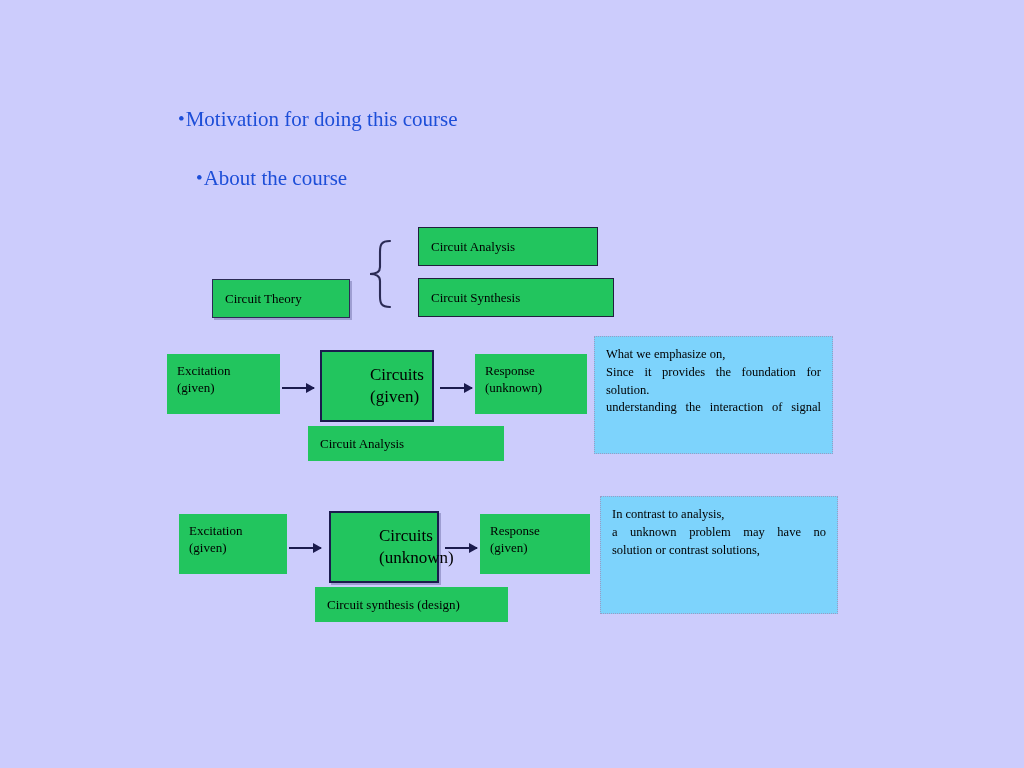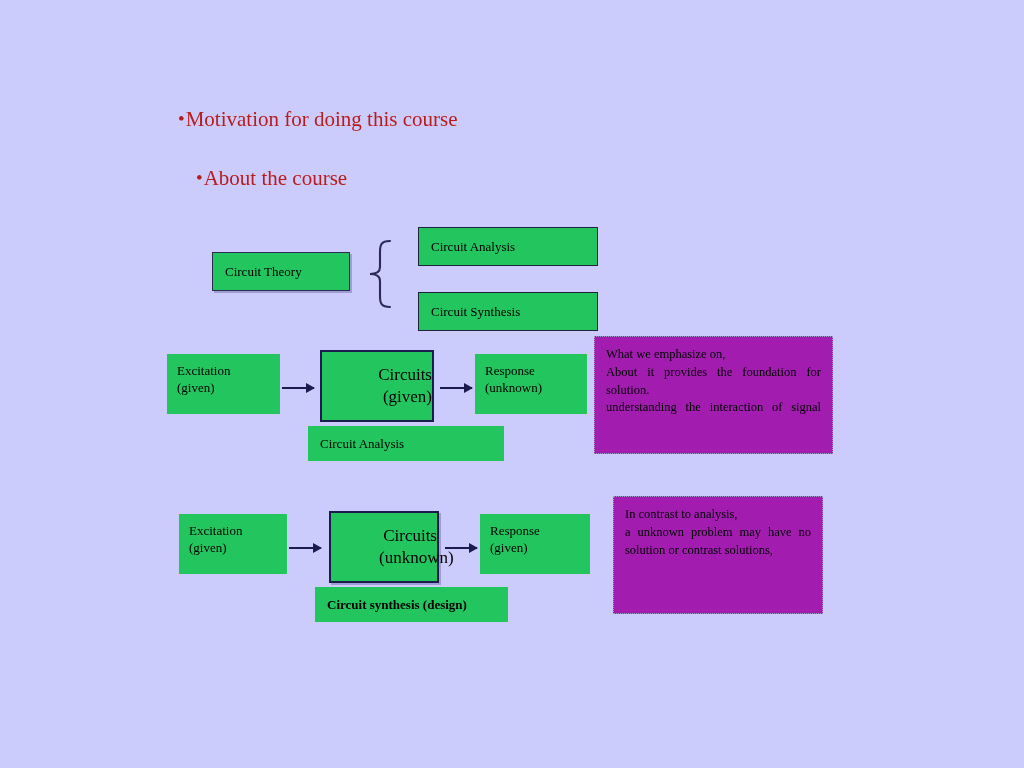--- a/index.html
+++ b/index.html
@@ -21,79 +21,80 @@
     position: relative;
     width: 1024px;
     height: 768px;
   }
 
   
   .bullet-line {
     position: absolute;
     font-size: 21px;
     line-height: 1.1;
-    color: #b91c1c;
+    color: #1d4ed8;
     white-space: nowrap;
   }
   .bullet-dot {
     font-size: 19px;
     vertical-align: 0.07em;
     margin-right: 1px;
   }
 
   
   .box {
     position: absolute;
     background: #22c55e;
     box-sizing: border-box;
     color: #000;
   }
   
   .box-thin {
     border: 1px solid #2b2b55;
     box-shadow: 2px 2px 0 rgba(120,120,175,0.55);
+    margin-top: 27px;
   }
   
   .box-plain {
     border: 1px solid #20203f;
   }
   
   .box-flat {
     border: none;
     padding-left: 12px;
   }
   
   .box-heavy {
     border: 2px solid #1b1b4d;
   }
   .box-heavy.shadowed {
     box-shadow: 2px 2px 0 rgba(120,120,175,0.55);
   }
   
   .box-dotted {
     border: 1px dotted #9a9ac4;
-    background: #a21caf;
+    background: #7dd3fc;
     padding-left: 48px;
   }
 
   .box-label {
     position: absolute;
     font-size: 13px;
     line-height: 1.28;
   }
   .label-tl {
     left: 10px;
     top: 9px;
   }
   .label-center {
     left: 0;
     right: 0;
     top: 50%;
     transform: translateY(-50%);
-    text-align: right;
+    text-align: left;
     font-size: 17px;
     line-height: 1.3;
     margin-left: 48px;
   }
   .label-mid-left {
     left: 12px;
     top: 50%;
     transform: translateY(-50%);
     font-size: 13px;
   }
@@ -165,21 +166,21 @@
   <div class="brace" style="left:366px; top:238px;">
     <svg width="28" height="72" viewBox="0 0 28 72" aria-hidden="true">
       <path d="M24 3 C15 3 14 7 14 14 L14 29 C14 34 10 36 4 36 C10 36 14 38 14 43 L14 58 C14 65 15 69 24 69" fill="none" stroke="#2b2b55" stroke-width="2.1" stroke-linecap="round"></path>
     </svg>
   </div>
 
   <div class="box box-plain" style="left:418px; top:227px; width:180px; height:39px;">
     <span class="box-label label-mid-left">Circuit Analysis</span>
   </div>
 
-  <div class="box box-plain" style="left:418px; top:292px; width:180px; height:39px;">
+  <div class="box box-plain" style="left:418px; top:278px; width:196px; height:39px;">
     <span class="box-label label-mid-left">Circuit Synthesis</span>
   </div>
 
   <div class="box box-flat" style="left:167px; top:354px; width:113px; height:60px;">
     <span class="box-label label-tl">
       <span>Excitation</span><br>
       <span>(given)</span>
     </span>
   </div>
 
@@ -201,21 +202,21 @@
     </span>
   </div>
 
   <div class="box box-flat" style="left:308px; top:426px; width:196px; height:35px;">
     <span class="box-label label-mid-left">Circuit Analysis</span>
   </div>
 
   <div class="box box-dotted" style="left:594px; top:336px; width:239px; height:118px;">
     <div class="note-text">
       <span class="note-line plain">What we emphasize on,</span>
-      <span class="note-line justify">About it provides the foundation for</span>
+      <span class="note-line justify">Since it provides the foundation for</span>
       <span class="note-line plain">solution.</span>
       <span class="note-line justify">understanding the interaction of signal</span>
     </div>
   </div>
 
   <div class="box box-flat" style="left:179px; top:514px; width:108px; height:60px;">
     <span class="box-label label-tl">
       <span>Excitation</span><br>
       <span>(given)</span>
     </span>
@@ -232,25 +233,25 @@
 
   <div class="arrow" style="left:445px; top:547px; width:32px;"></div>
 
   <div class="box box-flat" style="left:480px; top:514px; width:110px; height:60px;">
     <span class="box-label label-tl">
       <span>Response</span><br>
       <span>(given)</span>
     </span>
   </div>
 
-  <div class="box box-flat" style="left:315px; top:587px; width:193px; height:35px;font-weight:bold;">
+  <div class="box box-flat" style="left:315px; top:587px; width:193px; height:35px;">
     <span class="box-label label-mid-left">Circuit synthesis (design)</span>
   </div>
 
-  <div class="box box-dotted" style="left:613px; top:496px; width:210px; height:118px;">
+  <div class="box box-dotted" style="left:600px; top:496px; width:238px; height:118px;">
     <div class="note-text">
       <span class="note-line plain">In contrast to analysis,</span>
       <span class="note-line justify">a unknown problem may have no</span>
       <span class="note-line plain">solution or contrast solutions,</span>
     </div>
   </div>
 
 </div>
 
 </body></html>

